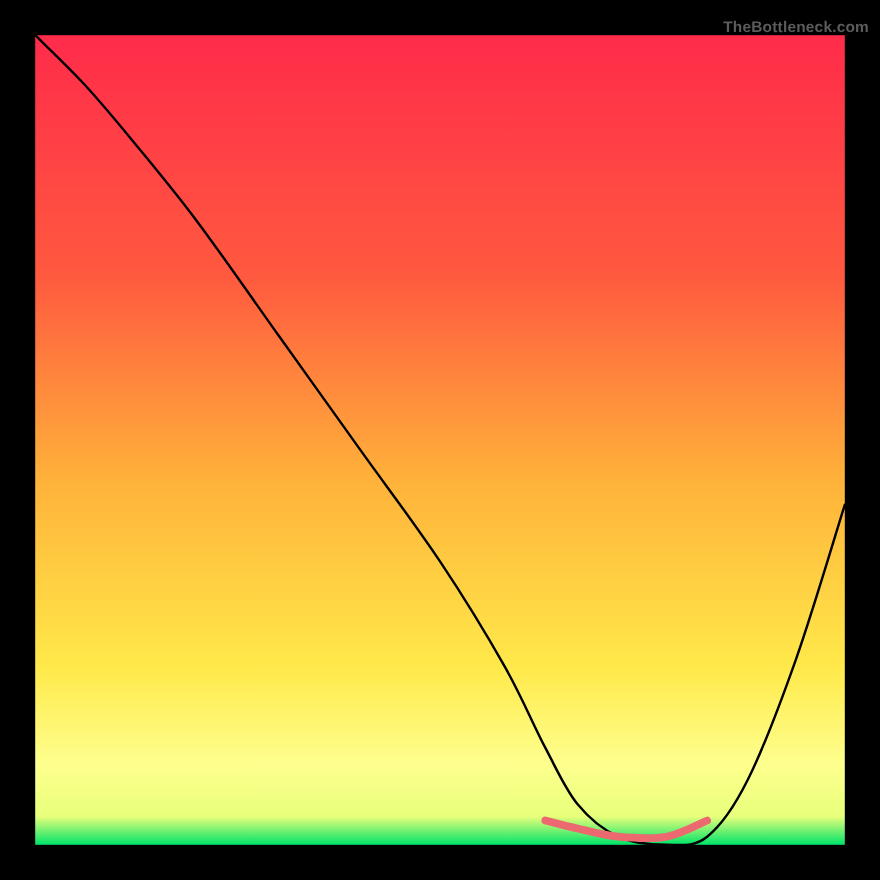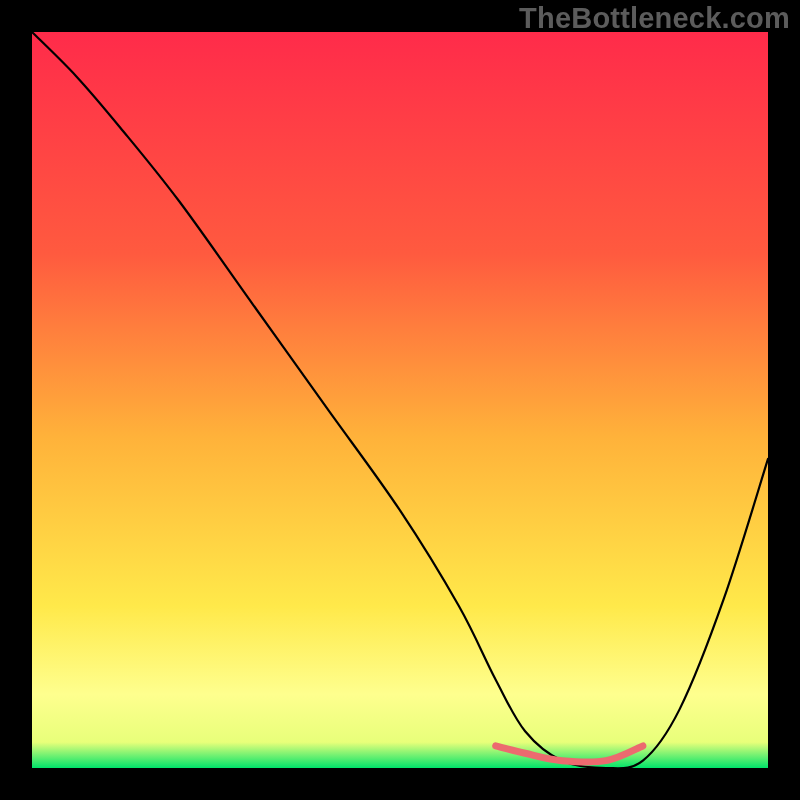--- a/index.html
+++ b/index.html
@@ -16,24 +16,24 @@
     height: 800px;
     background: #000;
   }
   svg.plot {
     position: absolute;
     left: 0;
     top: 0;
   }
   .watermark {
     position: absolute;
-    top: 2px;
+    top: 16px;
     right: 10px;
     font-family: Arial, Helvetica, sans-serif;
-    font-size: 29px;
+    font-size: 14px;
     font-weight: 700;
     color: #5c5c5c;
     letter-spacing: 0.2px;
   }
 </style>
 </head>
 <body>
 
 <div class="stage">
   <svg class="plot" width="800" height="800" viewBox="0 0 800 800">

